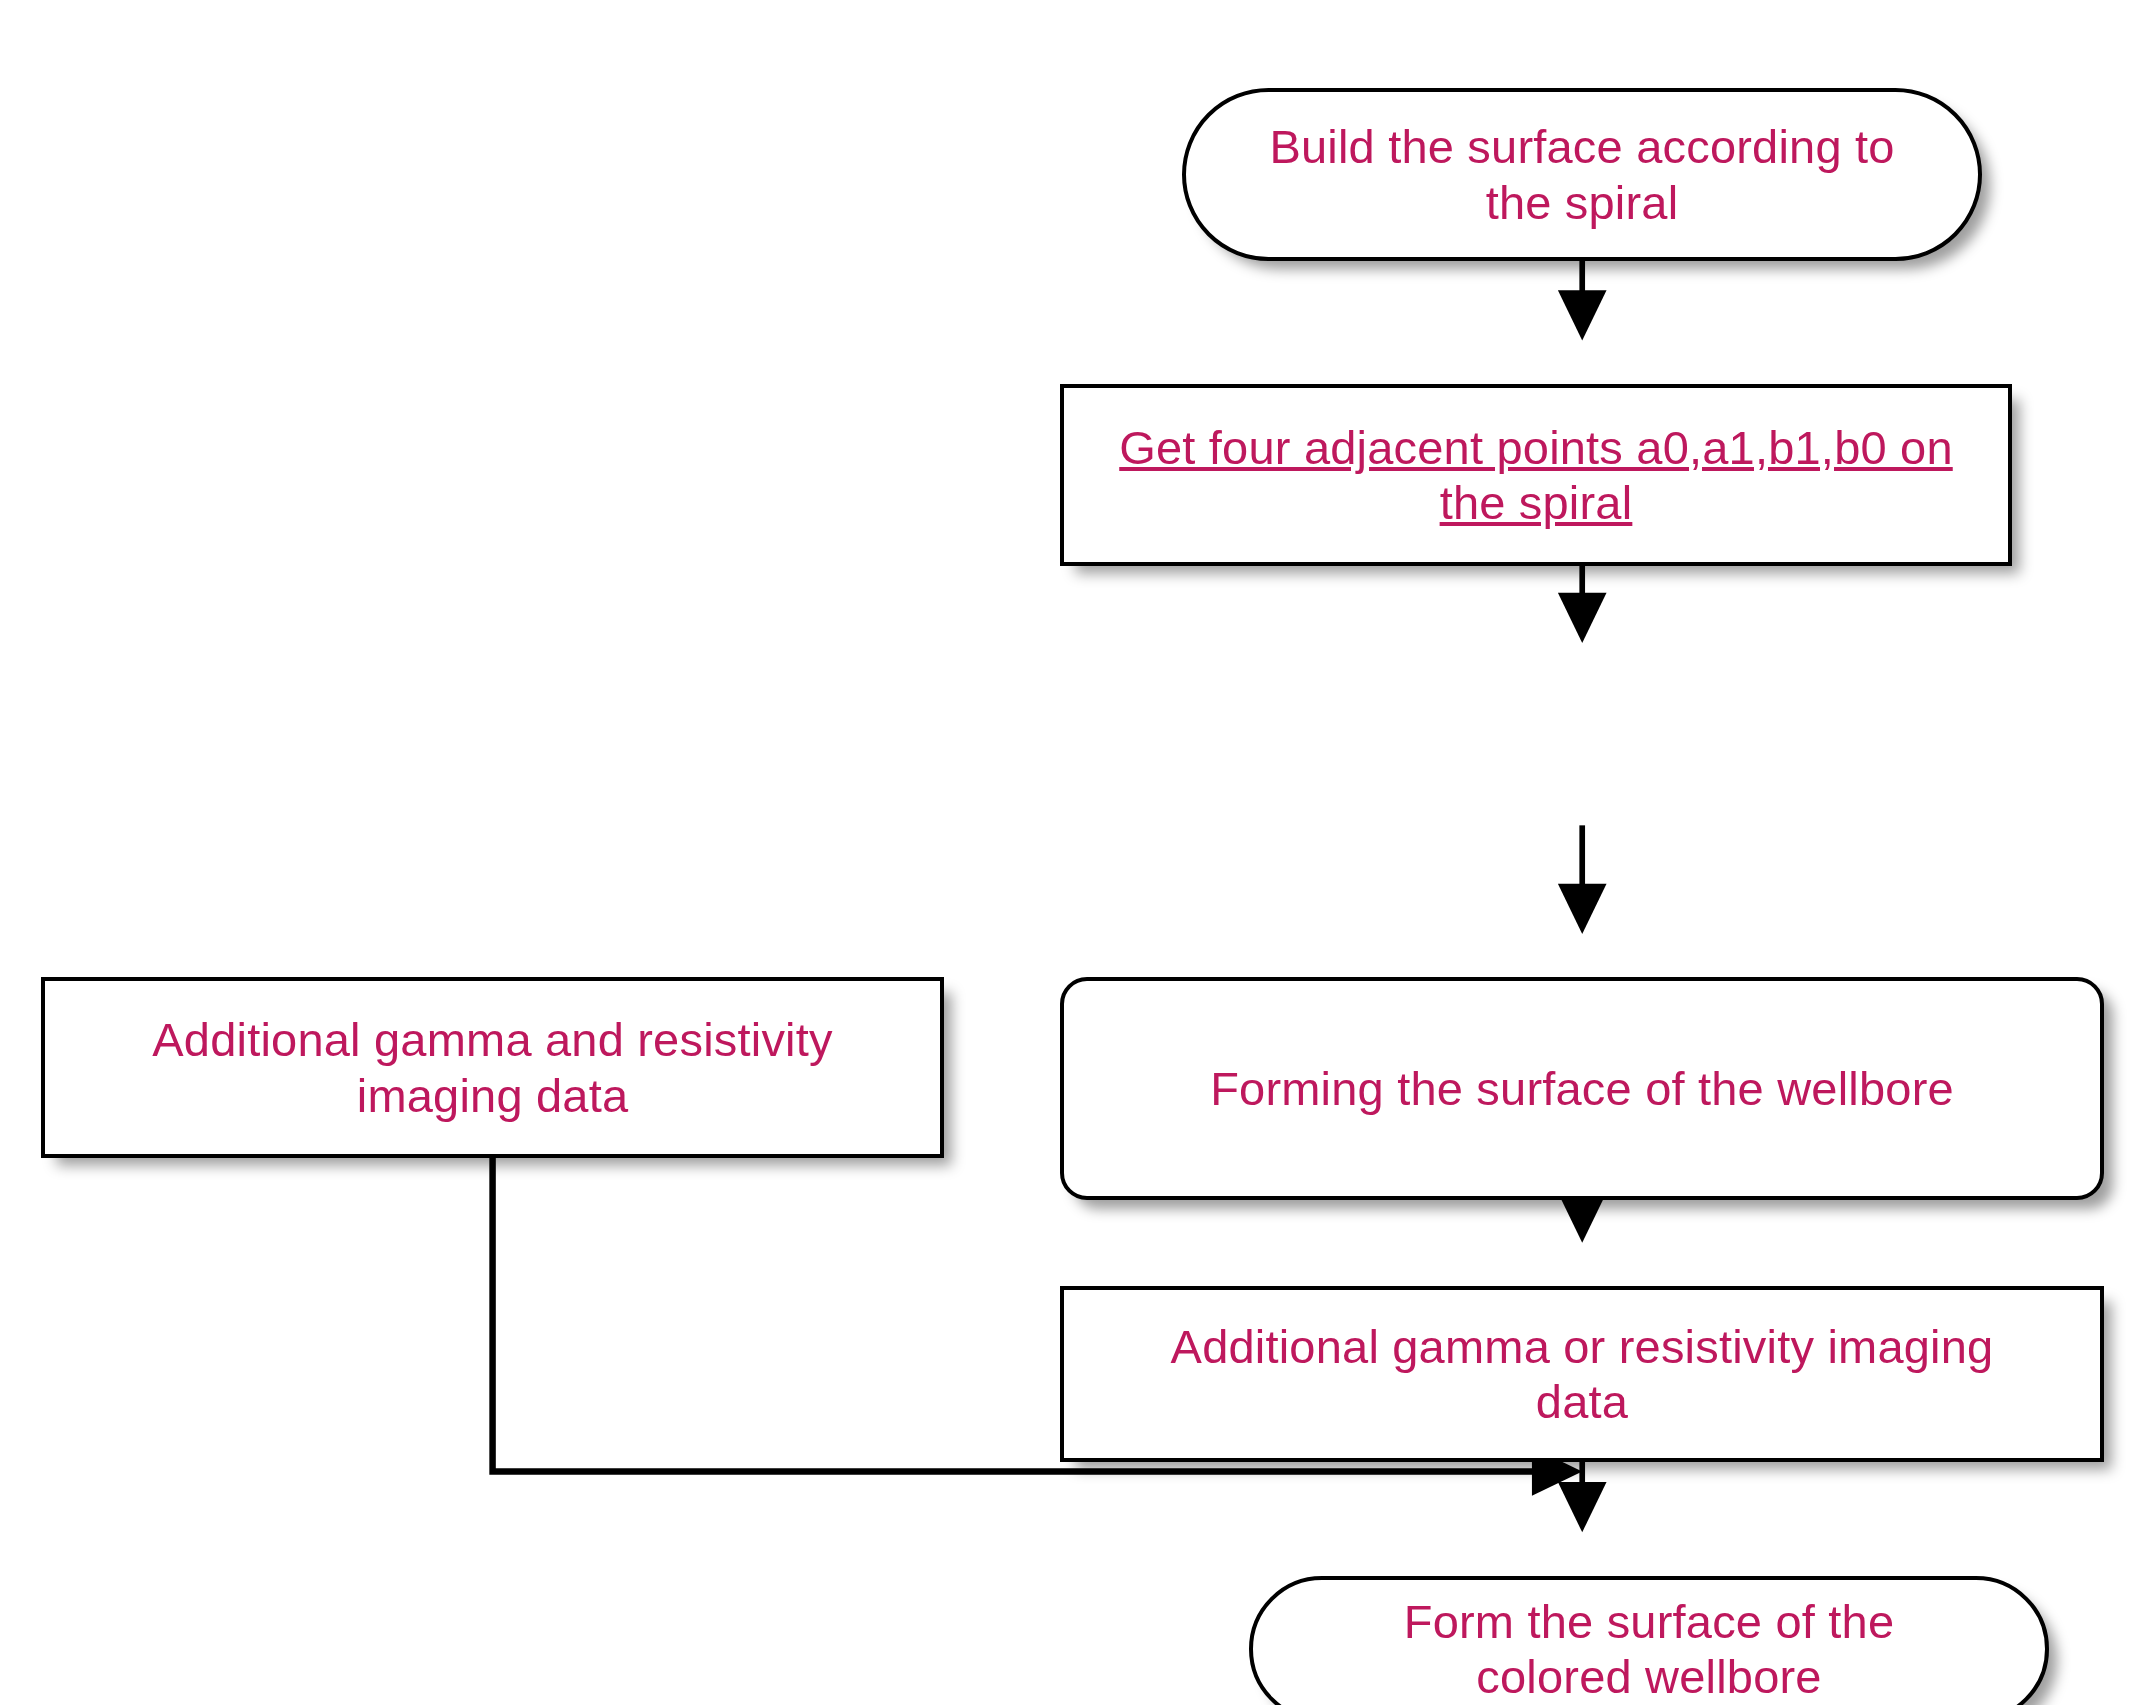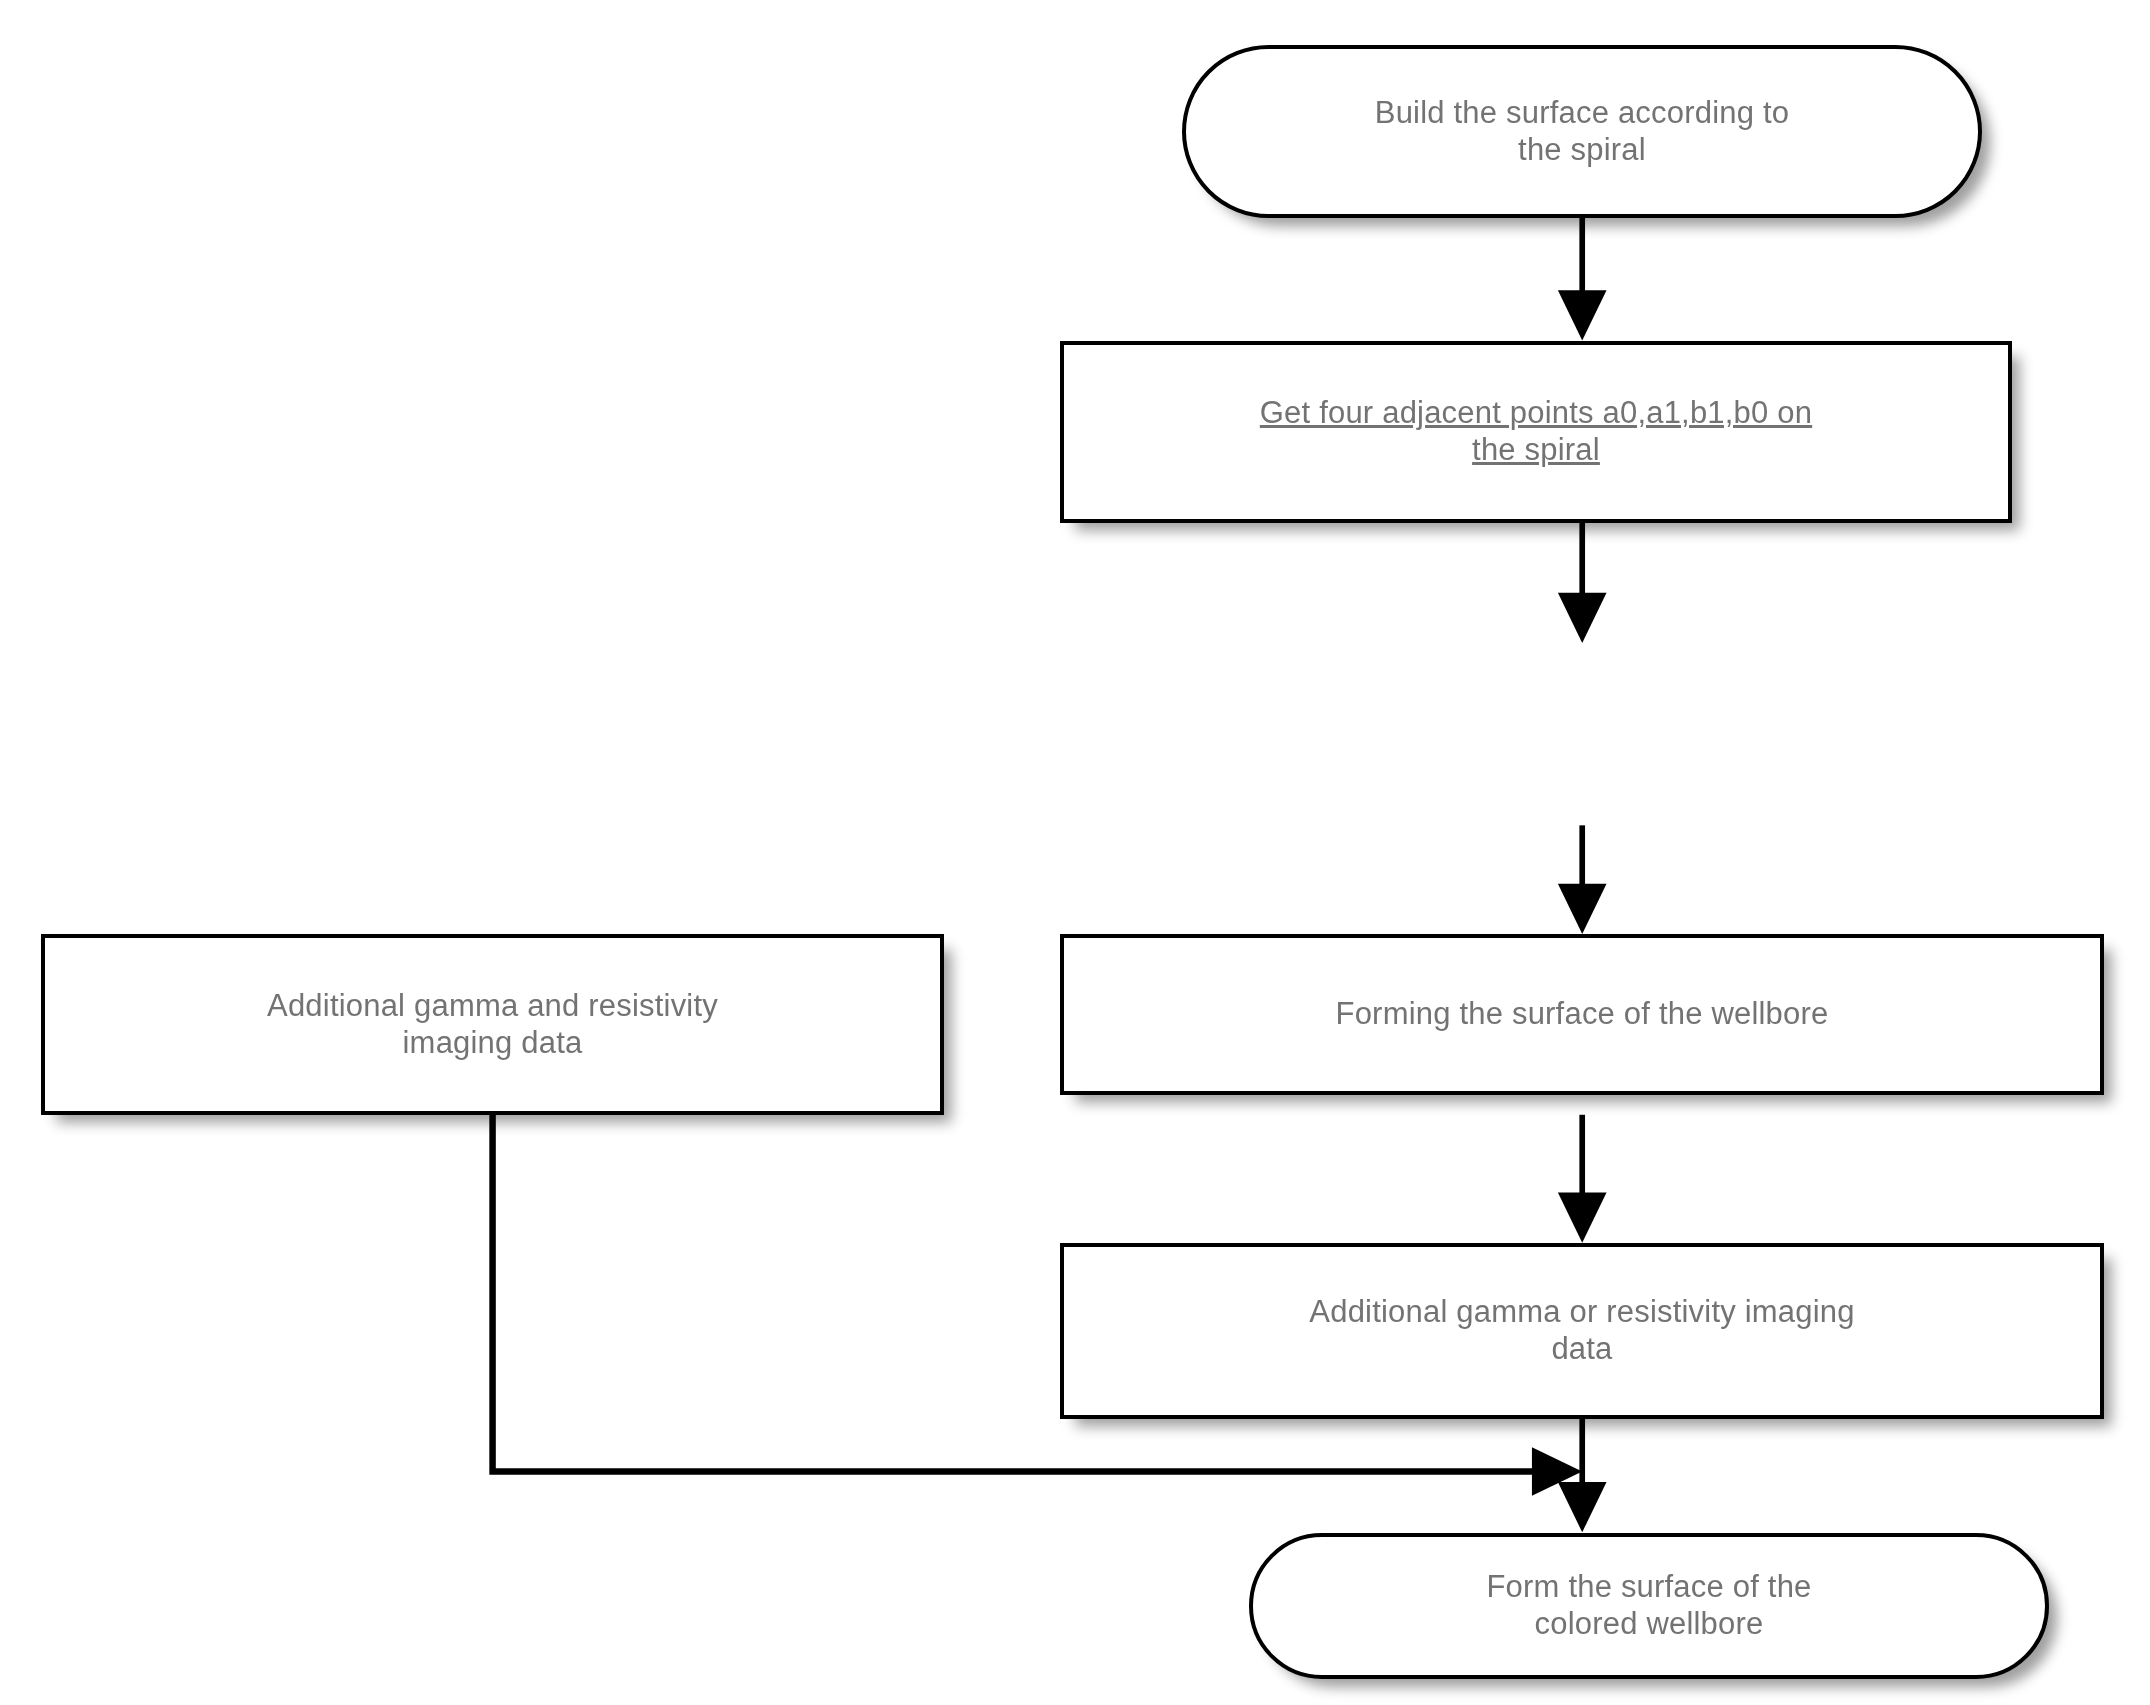--- a/index.html
+++ b/index.html
@@ -26,25 +26,26 @@
   }
   .node {
     position: absolute;
     box-sizing: border-box;
     background: #ffffff;
     border: 4.9px solid #000000;
     display: flex;
     align-items: center;
     justify-content: center;
     text-align: center;
-    color: #737373;
-    font-size: 31px;
+    color: #be185d;
+    font-size: 47px;
     line-height: 1.18;
     letter-spacing: 0.2px;
     box-shadow: 11.4px 11.4px 13px -3.2px rgba(0,0,0,0.38);
+    margin-top: 43px;
   }
   .node-process {
     border-radius: 0;
   }
   .node-terminator {
     border-radius: 89px;
   }
   .node-label {
     display: block;
     padding: 0 23px;
@@ -94,21 +95,21 @@
     <span class="node-label">Build the surface according to
 the spiral</span>
   </div>
 
   <div class="node node-process" style="left:1060px; top:341px; width:952px; height:182px;text-decoration:underline;">
     <span class="node-label">Get four adjacent points a0,a1,b1,b0 on
 the spiral</span>
   </div>
 
 
-  <div class="node node-process" style="left:1060px; top:934px; width:1044px; height:161px;">
+  <div class="node node-process" style="left:1060px; top:934px; width:1044px; height:223px;border-radius:27px;">
     <span class="node-label">Forming the surface of the wellbore</span>
   </div>
 
   <div class="node node-process" style="left:1060px; top:1243px; width:1044px; height:176px;">
     <span class="node-label">Additional gamma or resistivity imaging
 data</span>
   </div>
 
   <div class="node node-terminator" style="left:1249px; top:1533px; width:800px; height:146px;">
     <span class="node-label">Form the surface of the

